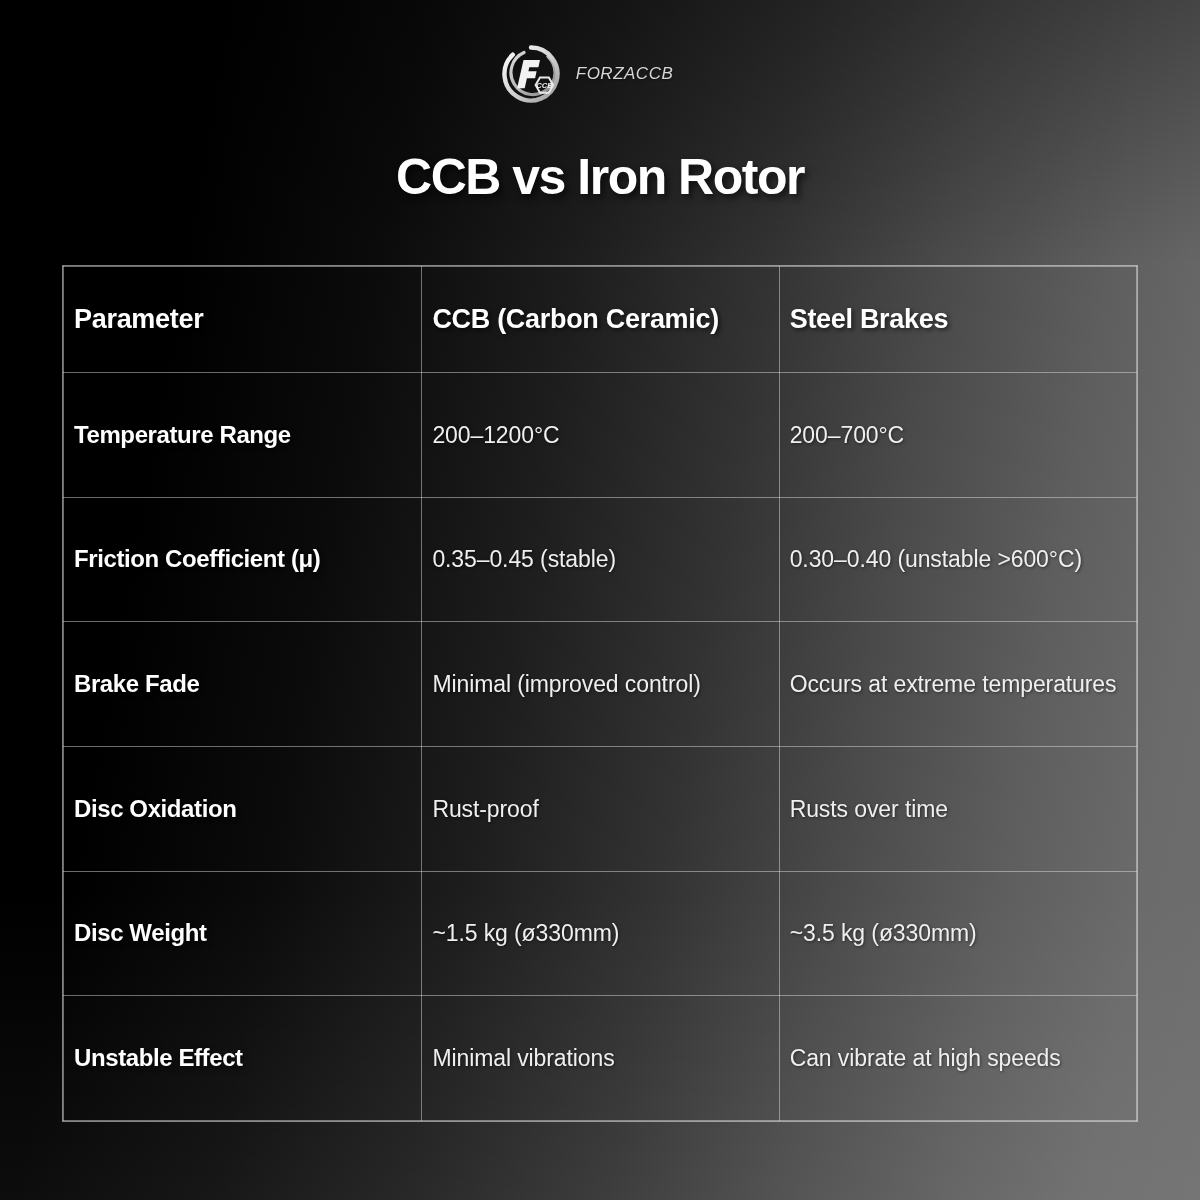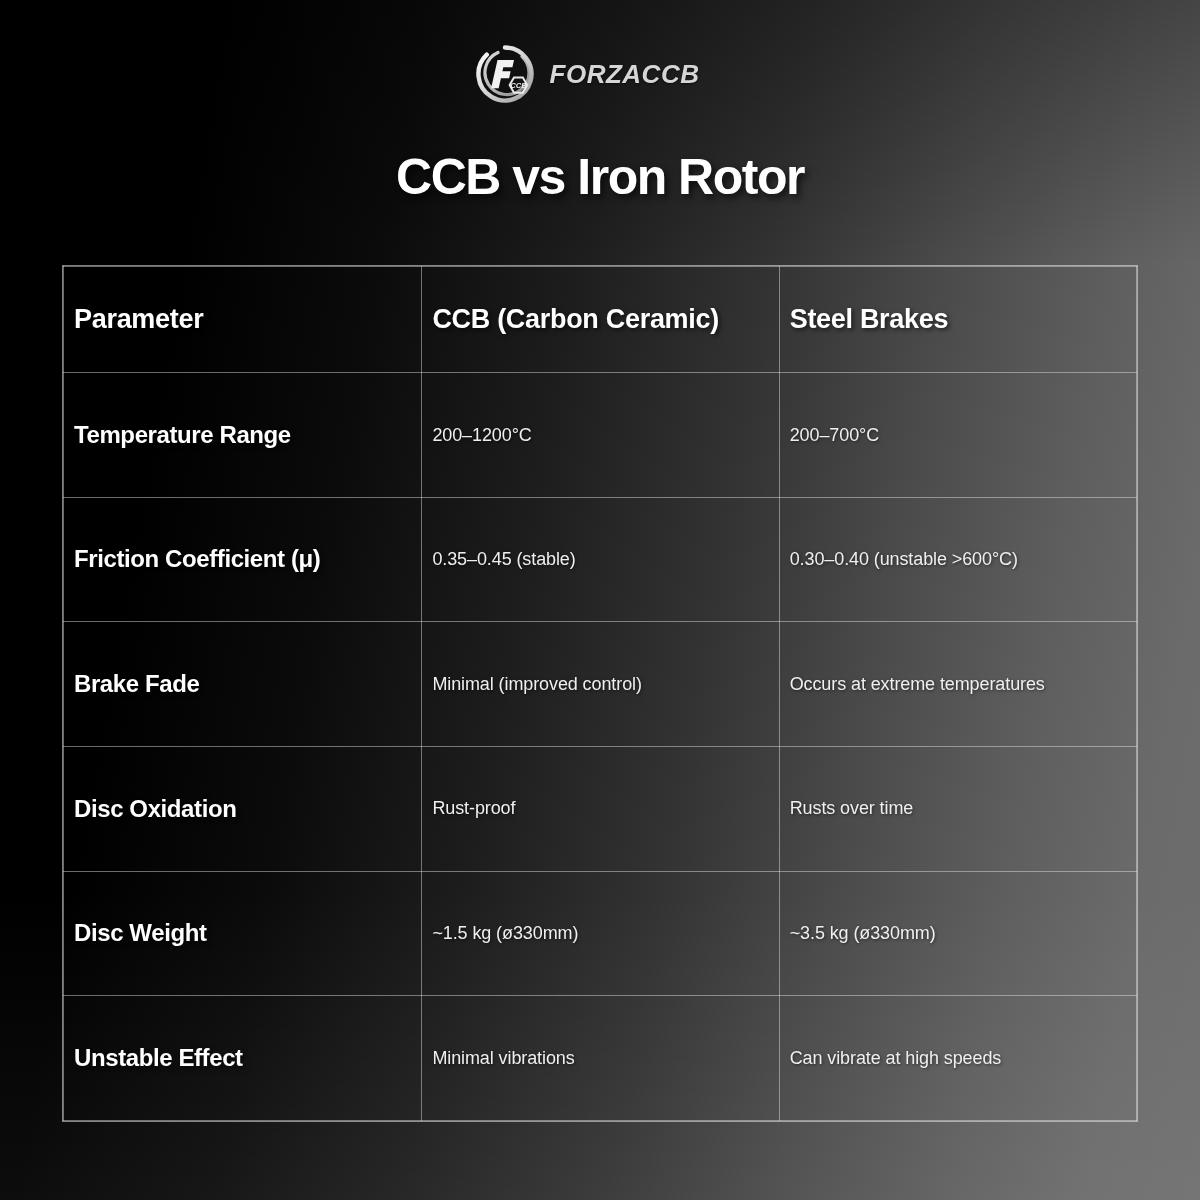--- a/index.html
+++ b/index.html
@@ -64,22 +64,22 @@
 
   .brand-mark {
     width: 62px;
     height: 62px;
     position: relative;
     flex: none;
   }
   .brand-mark svg { display: block; width: 62px; height: 62px; }
 
   .brand-word {
-    font-size: 26px;
-    font-weight: bold;
+    font-size: 17px;
+    font-weight: normal;
     font-style: italic;
     letter-spacing: 0.5px;
     color: #d6d6d6;
     text-shadow: 0 1px 2px rgba(0,0,0,0.55);
     white-space: nowrap;
   }
 
   
   .title {
     position: absolute;
@@ -140,21 +140,21 @@
   td.param {
     font-weight: bold;
     font-size: 24px;
     color: #ffffff;
     letter-spacing: -0.4px;
     text-shadow: 2px 2px 4px rgba(0,0,0,0.6);
   }
 
   td.val {
     font-weight: normal;
-    font-size: 18px;
+    font-size: 23px;
     color: #efefef;
     letter-spacing: -0.1px;
     line-height: 1.48;
     text-shadow: 1px 1px 3px rgba(0,0,0,0.5);
   }
 
   
   table.cmp th, table.cmp td { background: transparent; margin-left: 24px; }
 </style>
 </head>

